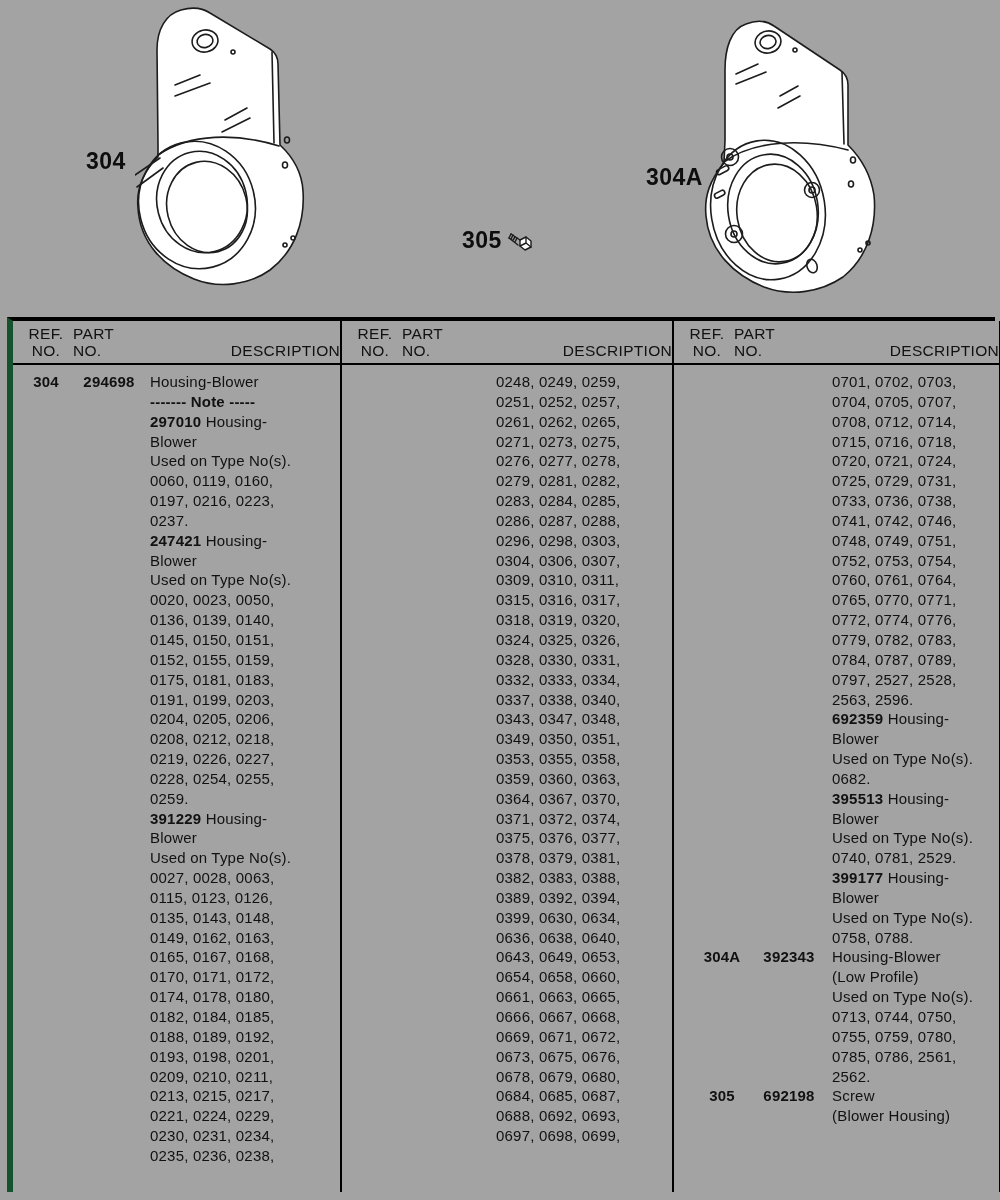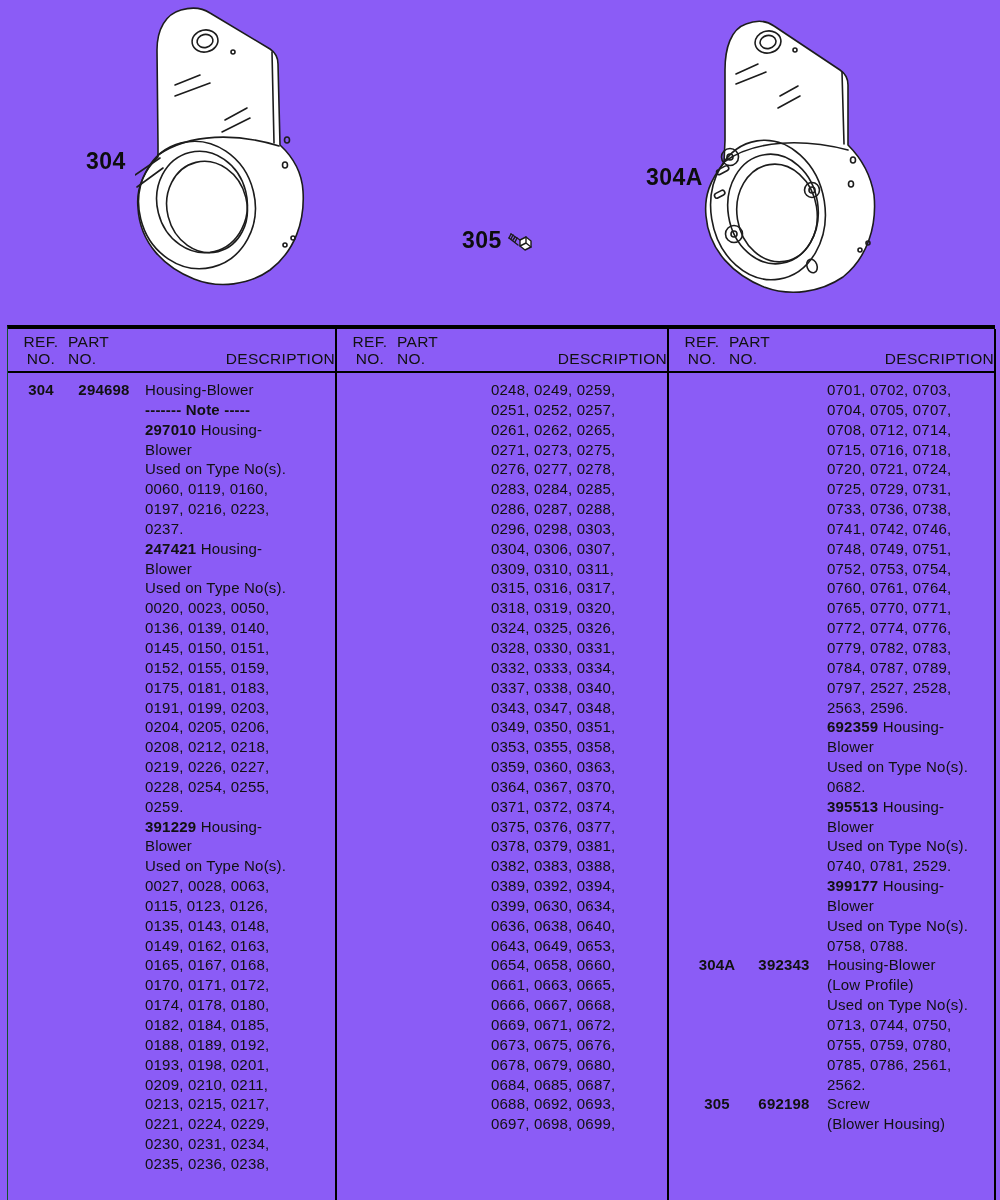--- a/index.html
+++ b/index.html
@@ -1,29 +1,29 @@
 <!DOCTYPE html>
 <html><head>
 <meta charset="utf-8">
 <style>
   html,body{margin:0;padding:0;background:#fff;}
-  .page{position:relative;width:1000px;height:1200px;background:#8b5cf6;overflow:hidden;
+  .page{position:relative;width:1000px;height:1200px;background:#a3a3a3;overflow:hidden;
         font-family:"Liberation Sans",sans-serif;color:#111;}
   
   .fig{position:absolute;}
   .f304{left:135px;top:5px;width:195px;height:288px;}
   .f304a{left:700px;top:12px;width:185px;height:288px;}
   .fig-label{position:absolute;font-size:23px;font-weight:700;letter-spacing:.5px;color:#0d0d0d;}
   .lbl-304{left:86px;top:148px;}
   .lbl-304a{left:646px;top:164px;}
   .lbl-305{left:462px;top:227px;display:flex;align-items:center;gap:5px;}
   .screw-svg{display:inline-block;}
   
-  .parts-table{position:absolute;left:7px;top:325px;width:988px;height:875px;
-               border-top:4px solid #000;border-left:1px solid #14532d;box-sizing:border-box;}
+  .parts-table{position:absolute;left:7px;top:317px;width:988px;height:875px;
+               border-top:4px solid #000;border-left:6px solid #14532d;box-sizing:border-box;}
   .tcol{position:absolute;top:0;bottom:0;border-right:2px solid #000;box-sizing:border-box;}
   .tcol.a{left:0;width:329px;}
   .tcol.b{left:329px;width:332px;}
   .tcol.c{left:661px;width:327px;}
   .thead{display:flex;height:44px;border-bottom:2px solid #000;box-sizing:border-box;
          align-items:flex-end;padding-bottom:4px;font-size:15.5px;line-height:17px;letter-spacing:.3px;}
   .h-ref{width:50px;margin-left:8px;text-align:center;}
   .h-part{width:72px;margin-left:2px;text-align:left;}
   .h-desc{flex:1;text-align:right;}
   .tbody{padding-top:7px;font-size:15px;letter-spacing:.2px;}
@@ -361,20 +361,25 @@
             <span class="c-desc"><span>0271, 0273, 0275,</span></span>
           </div>
           <div class="trow">
             <span class="c-ref"></span>
             <span class="c-part"></span>
             <span class="c-desc"><span>0276, 0277, 0278,</span></span>
           </div>
           <div class="trow">
             <span class="c-ref"></span>
             <span class="c-part"></span>
+            <span class="c-desc"><span>0279, 0281, 0282,</span></span>
+          </div>
+          <div class="trow">
+            <span class="c-ref"></span>
+            <span class="c-part"></span>
             <span class="c-desc"><span>0283, 0284, 0285,</span></span>
           </div>
           <div class="trow">
             <span class="c-ref"></span>
             <span class="c-part"></span>
             <span class="c-desc"><span>0286, 0287, 0288,</span></span>
           </div>
           <div class="trow">
             <span class="c-ref"></span>
             <span class="c-part"></span>

